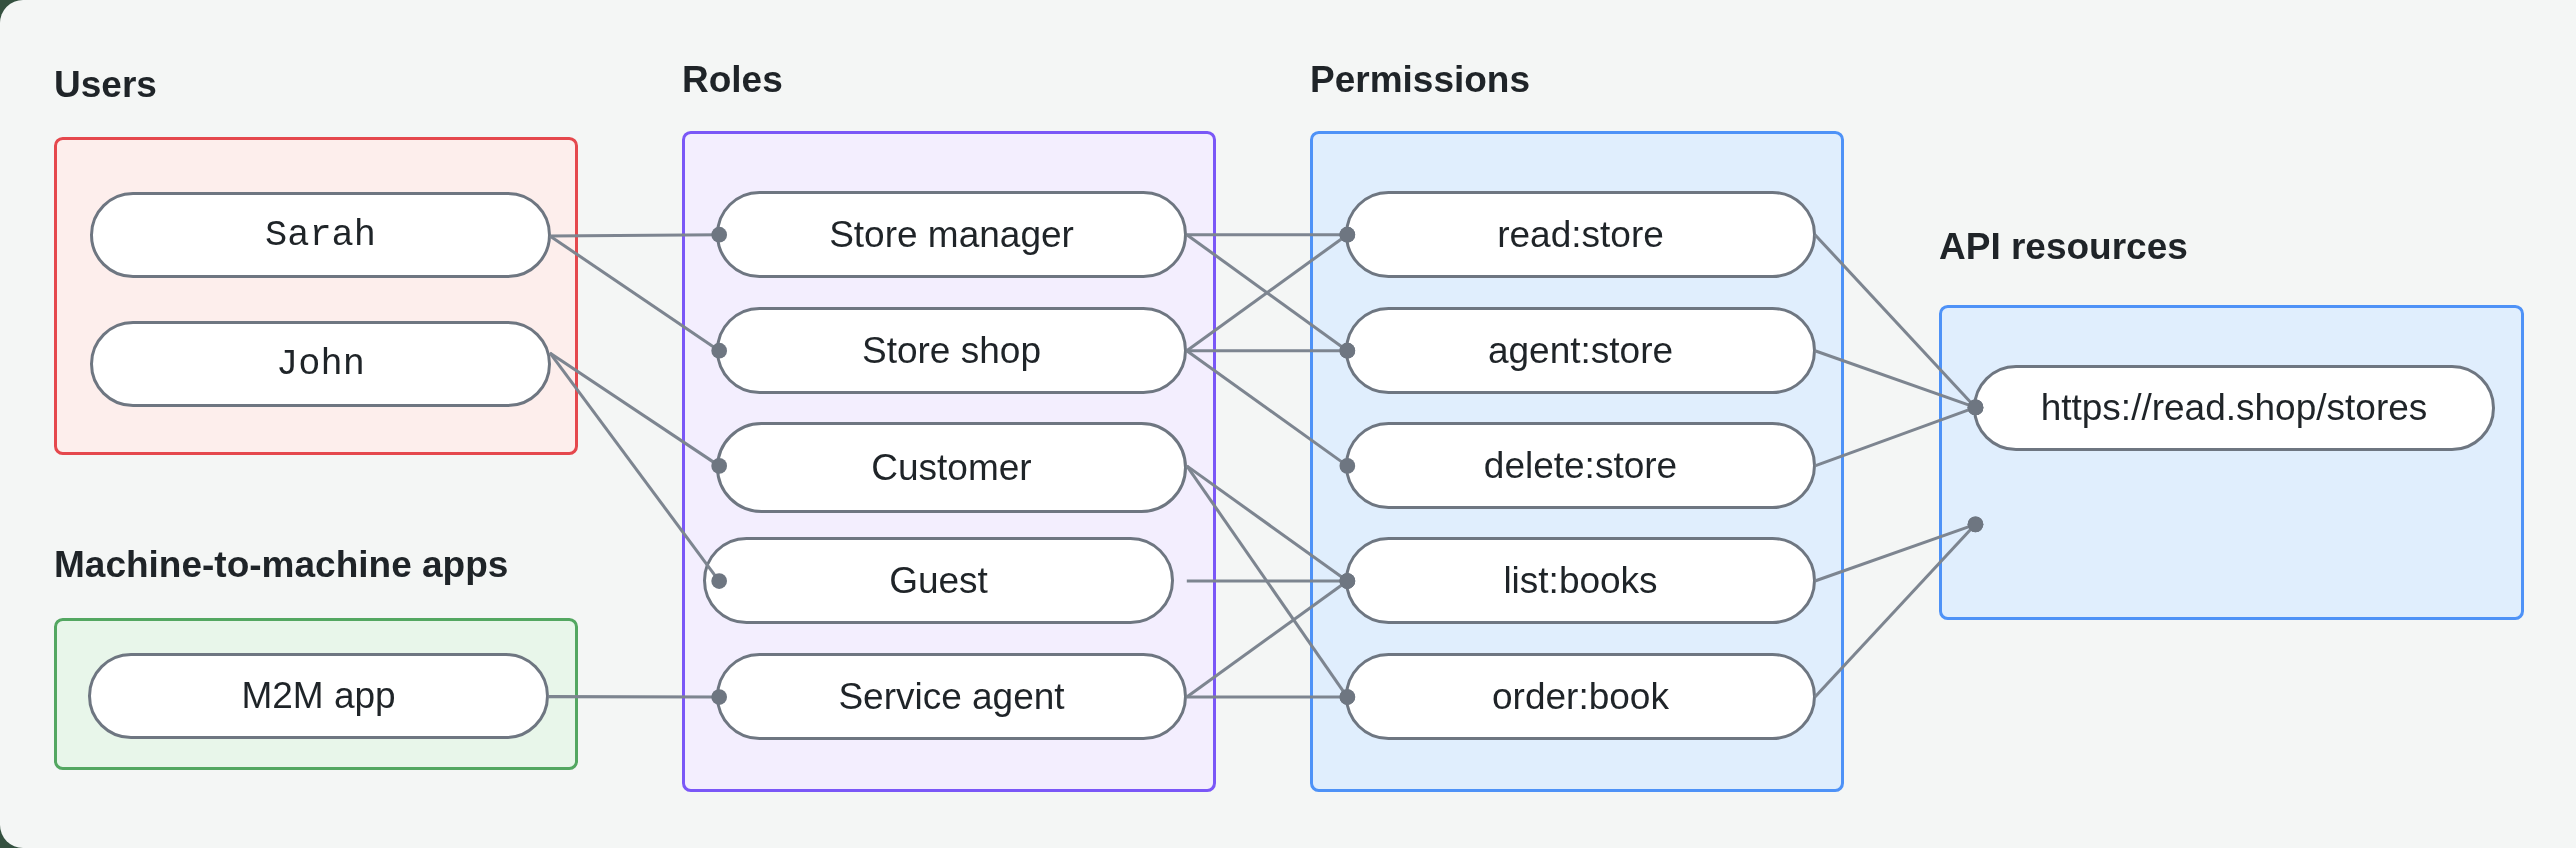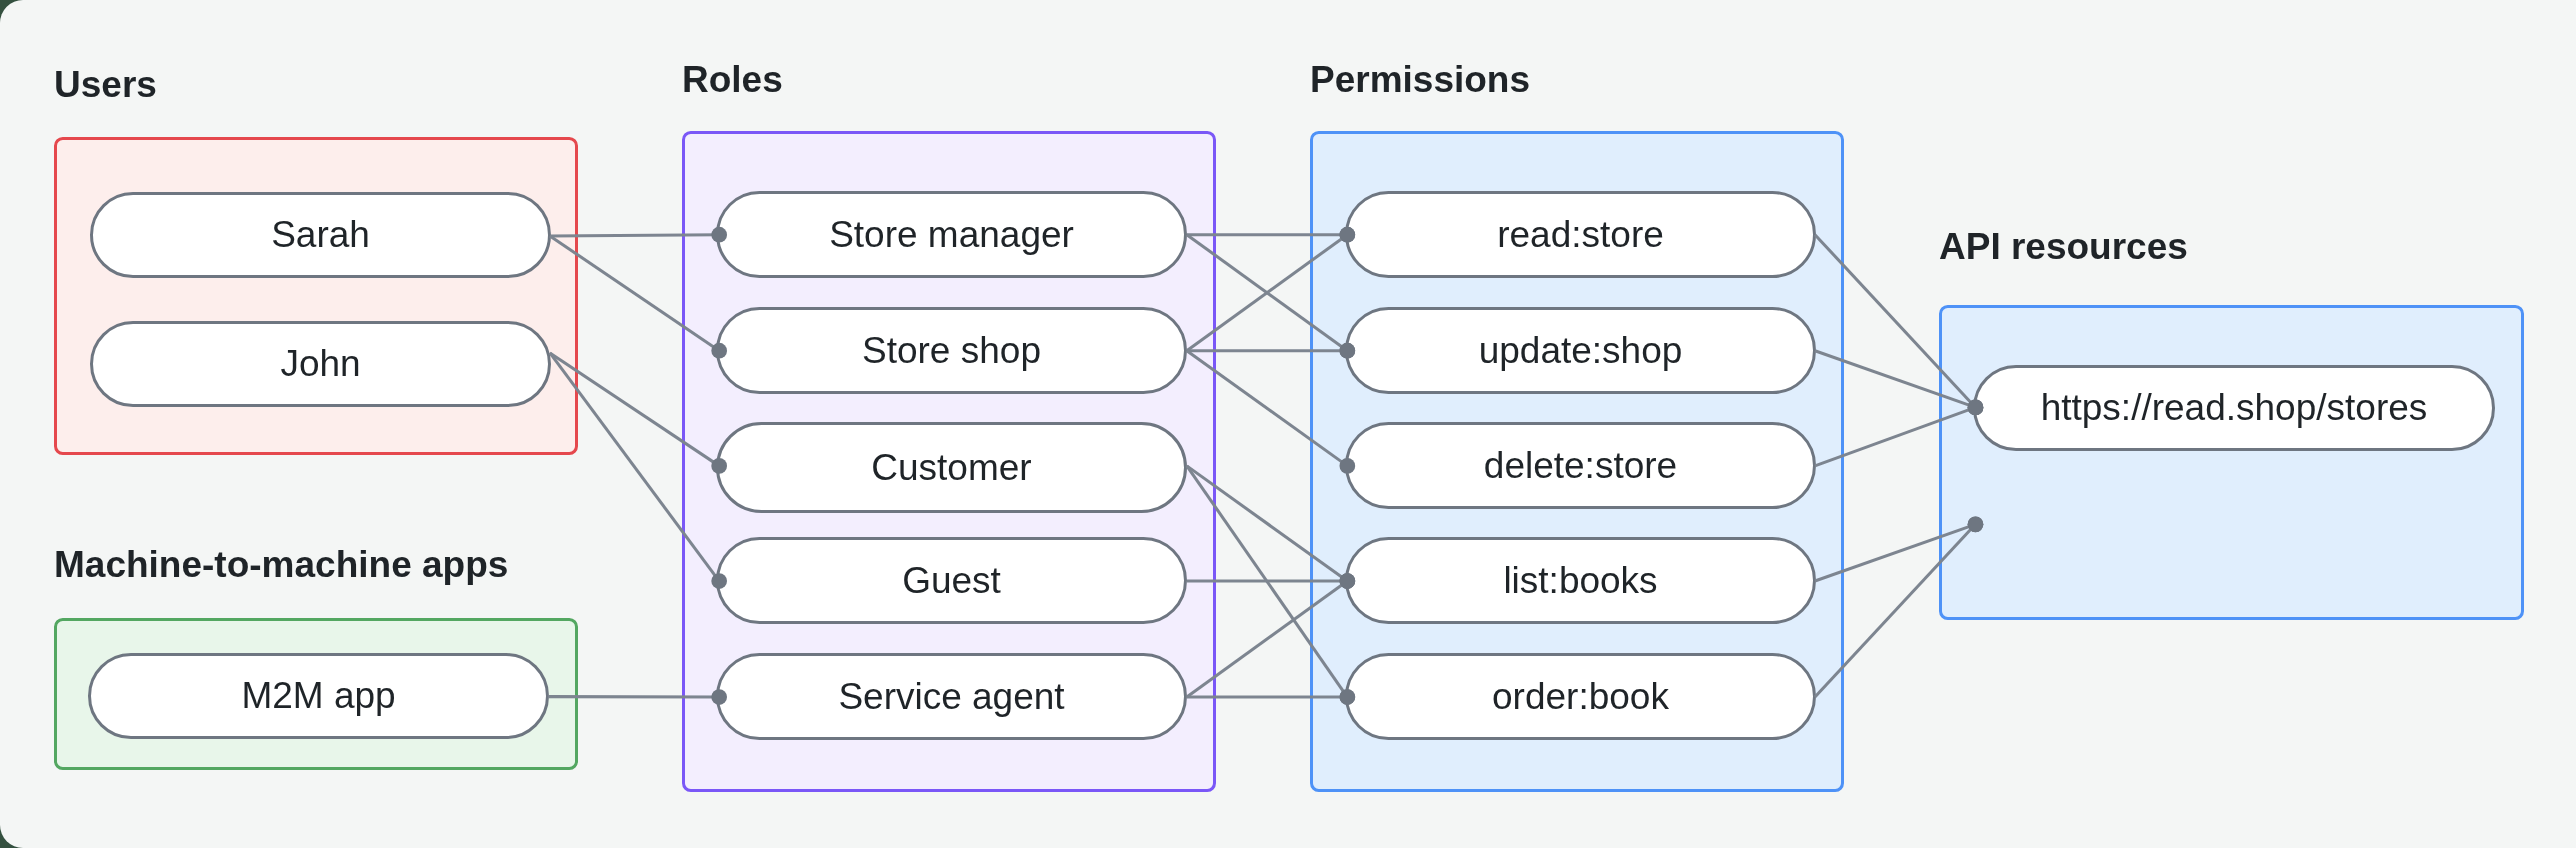--- a/index.html
+++ b/index.html
@@ -11,43 +11,43 @@
   #edges-layer{position:absolute;left:0;top:0;pointer-events:none;}
   #edges-layer line{stroke:#7d8590;stroke-width:3.5;}
   #edges-layer circle{fill:#6e7681;}
 </style>
 </head>
 <body>
 
 <div id="canvas">
 
   <div class="group-label" style="left:54px;top:63px;">Users</div>
-  <div class="group-box" style="left:54px;top:137px;width:524px;height:318px;border:3.5px solid #e5484d;background:#fdeeec;">
+  <div class="group-box" style="left:54px;top:137px;width:524px;height:318px;border:3.5px solid #e5484d;background:#fdeeec;font-family:Liberation Mono, monospace;">
     <div class="pill" style="left:33px;top:52px;width:461px;height:86px;">Sarah</div>
     <div class="pill" style="left:33px;top:169px;width:461px;height:86px;margin-top:12px;">John</div>
   </div>
 
   <div class="group-label" style="left:54px;top:543px;">Machine-to-machine apps</div>
   <div class="group-box" style="left:54px;top:618px;width:524px;height:152px;border:3.5px solid #53a761;background:#e8f6ea;">
     <div class="pill" style="left:31px;top:32px;width:461px;height:86px;">M2M app</div>
   </div>
 
   <div class="group-label" style="left:682px;top:58px;">Roles</div>
   <div class="group-box" style="left:682px;top:131px;width:534px;height:661px;border:3.5px solid #7a57f7;background:#f3eefe;">
     <div class="pill" style="left:31px;top:57px;width:471px;height:87px;">Store manager</div>
     <div class="pill" style="left:31px;top:173px;width:471px;height:87px;">Store shop</div>
     <div class="pill" style="left:31px;top:288px;width:471px;height:91px;">Customer</div>
-    <div class="pill" style="left:31px;top:403px;width:471px;height:87px;">Guest</div>
+    <div class="pill" style="left:18px;top:403px;width:471px;height:87px;">Guest</div>
     <div class="pill" style="left:31px;top:519px;width:471px;height:87px;">Service agent</div>
   </div>
 
   <div class="group-label" style="left:1310px;top:58px;">Permissions</div>
   <div class="group-box" style="left:1310px;top:131px;width:534px;height:661px;border:3.5px solid #4e92f7;background:#e0eefd;">
     <div class="pill" style="left:32px;top:57px;width:471px;height:87px;">read:store</div>
-    <div class="pill" style="left:32px;top:173px;width:471px;height:87px;">update:shop</div>
+    <div class="pill" style="left:32px;top:173px;width:471px;height:87px;">agent:store</div>
     <div class="pill" style="left:32px;top:288px;width:471px;height:87px;">delete:store</div>
     <div class="pill" style="left:32px;top:403px;width:471px;height:87px;">list:books</div>
     <div class="pill" style="left:32px;top:519px;width:471px;height:87px;">order:book</div>
   </div>
 
   <div class="group-label" style="left:1939px;top:225px;">API resources</div>
   <div class="group-box" style="left:1939px;top:305px;width:585px;height:315px;border:3.5px solid #4e92f7;background:#e0eefd;">
     <div class="pill" style="left:31px;top:57px;width:522px;height:86px;">https://read.shop/stores</div>
   </div>
 

